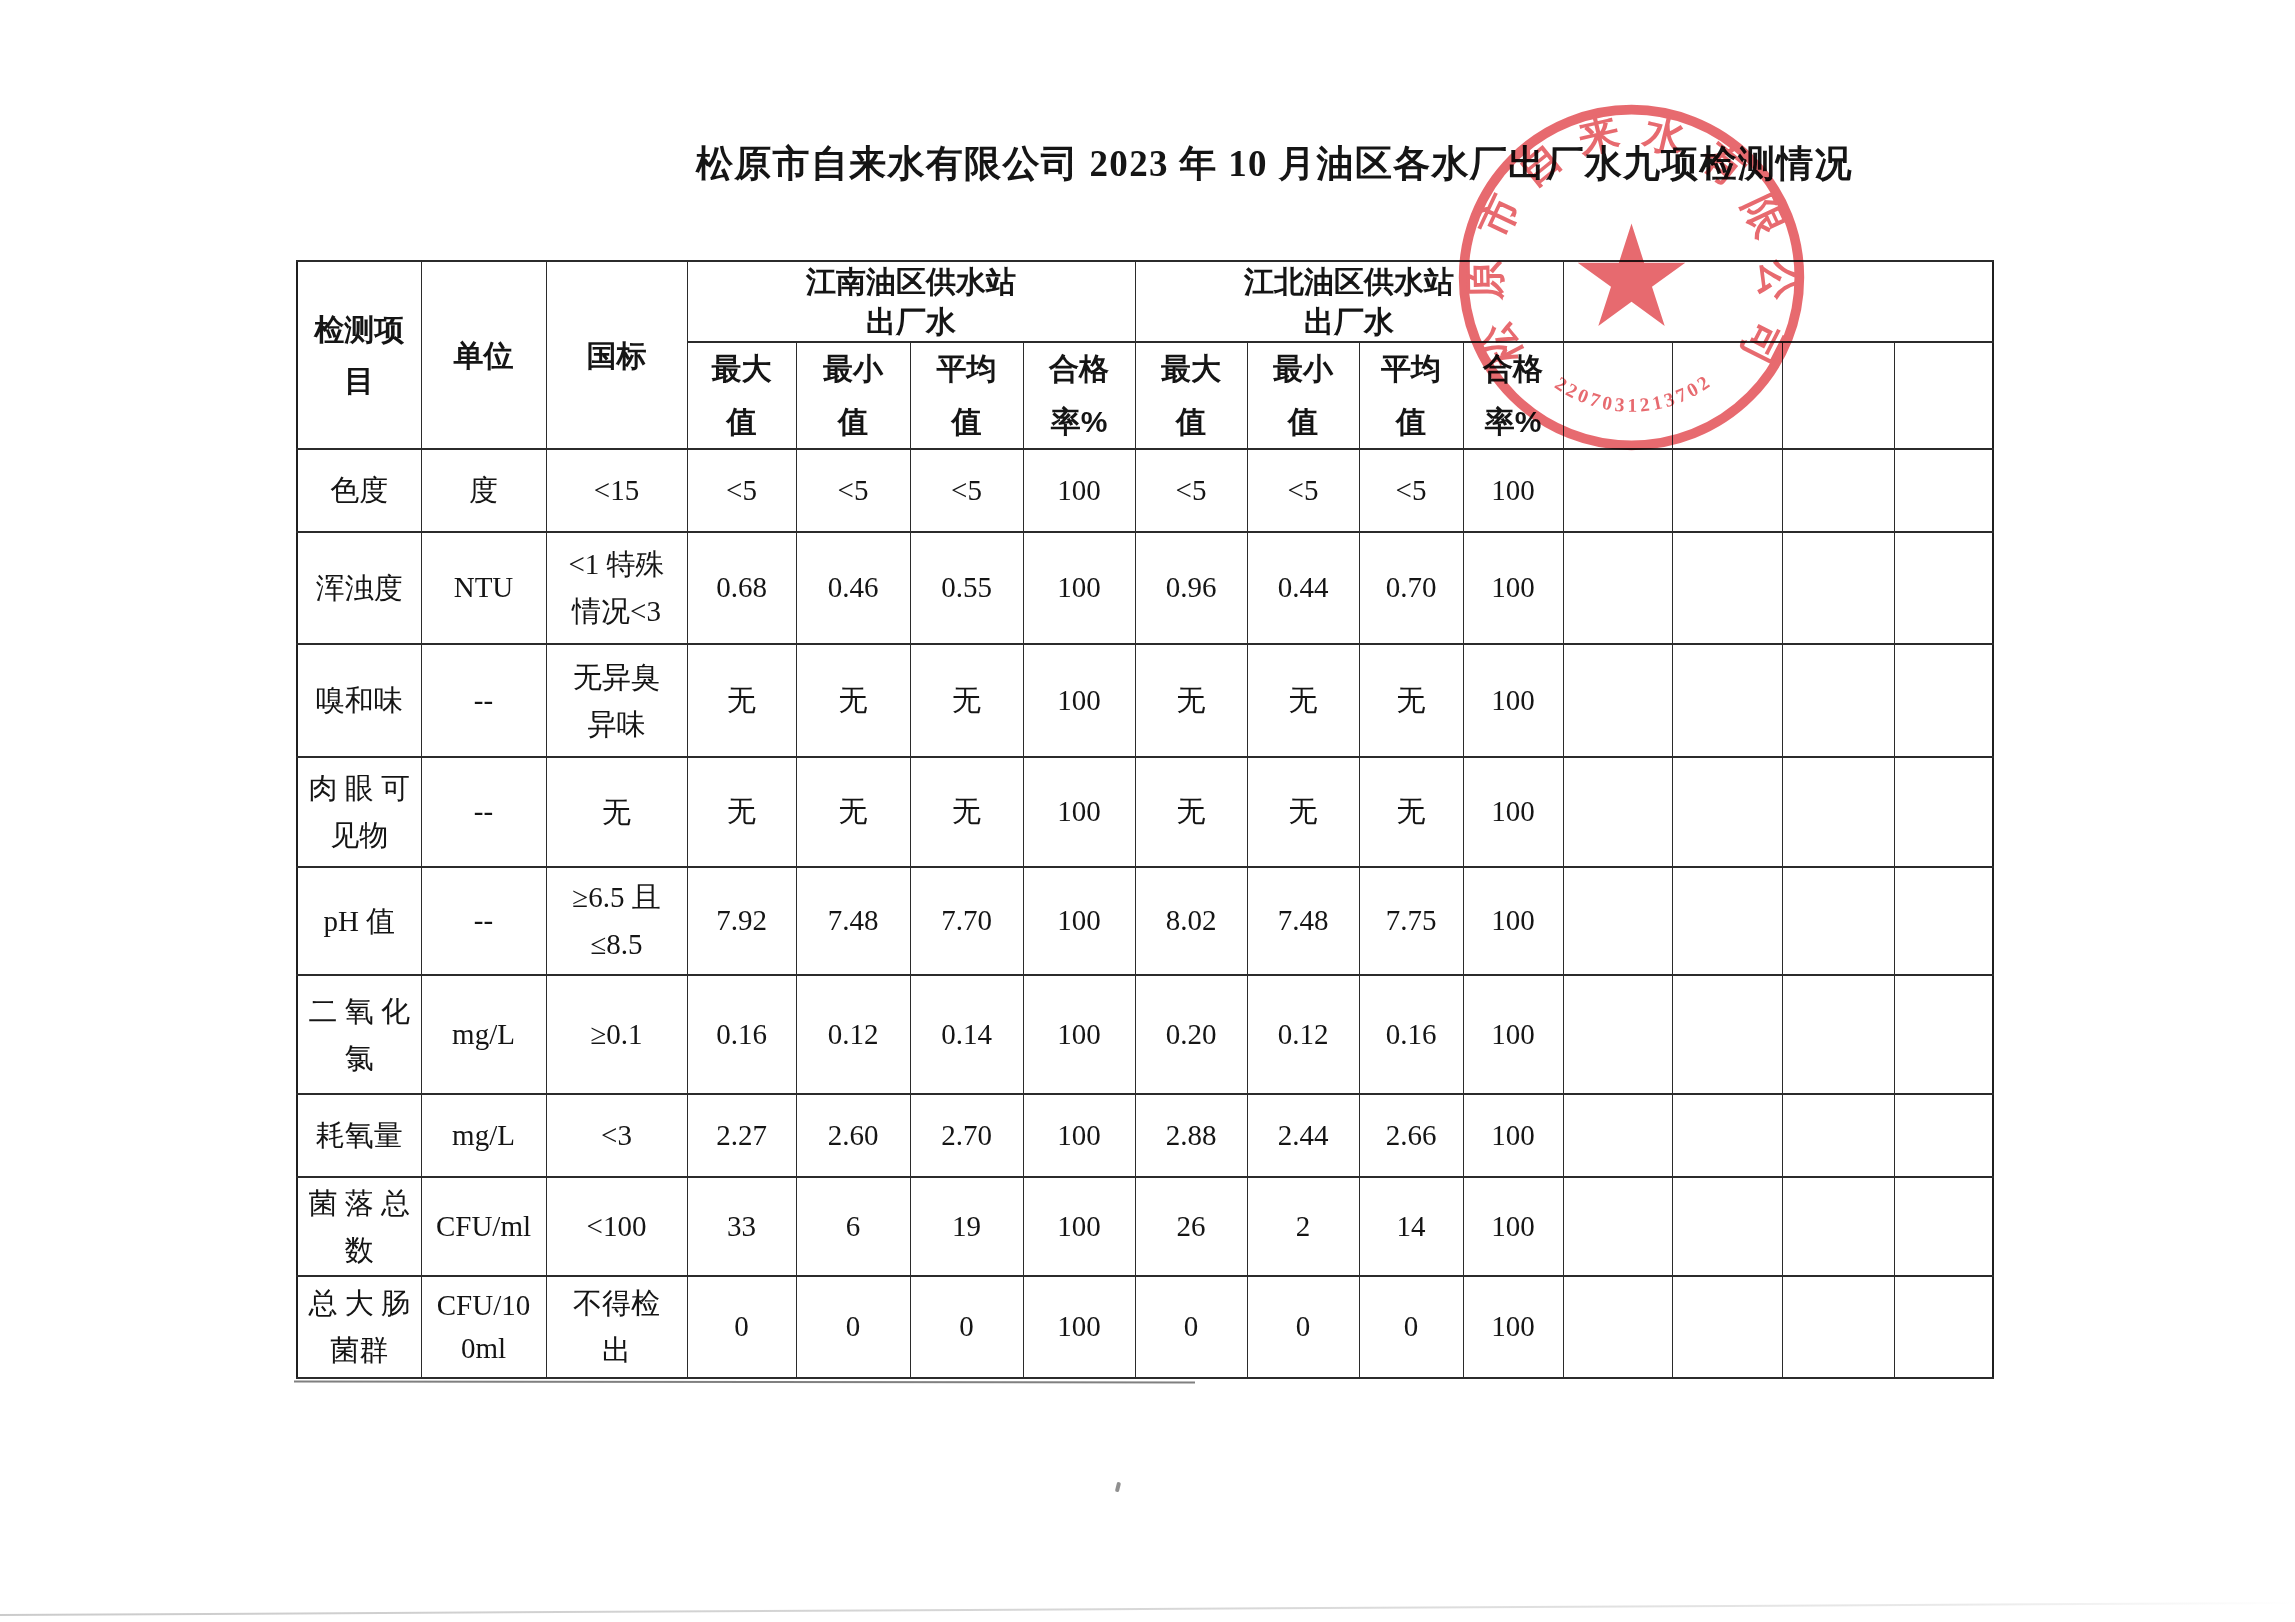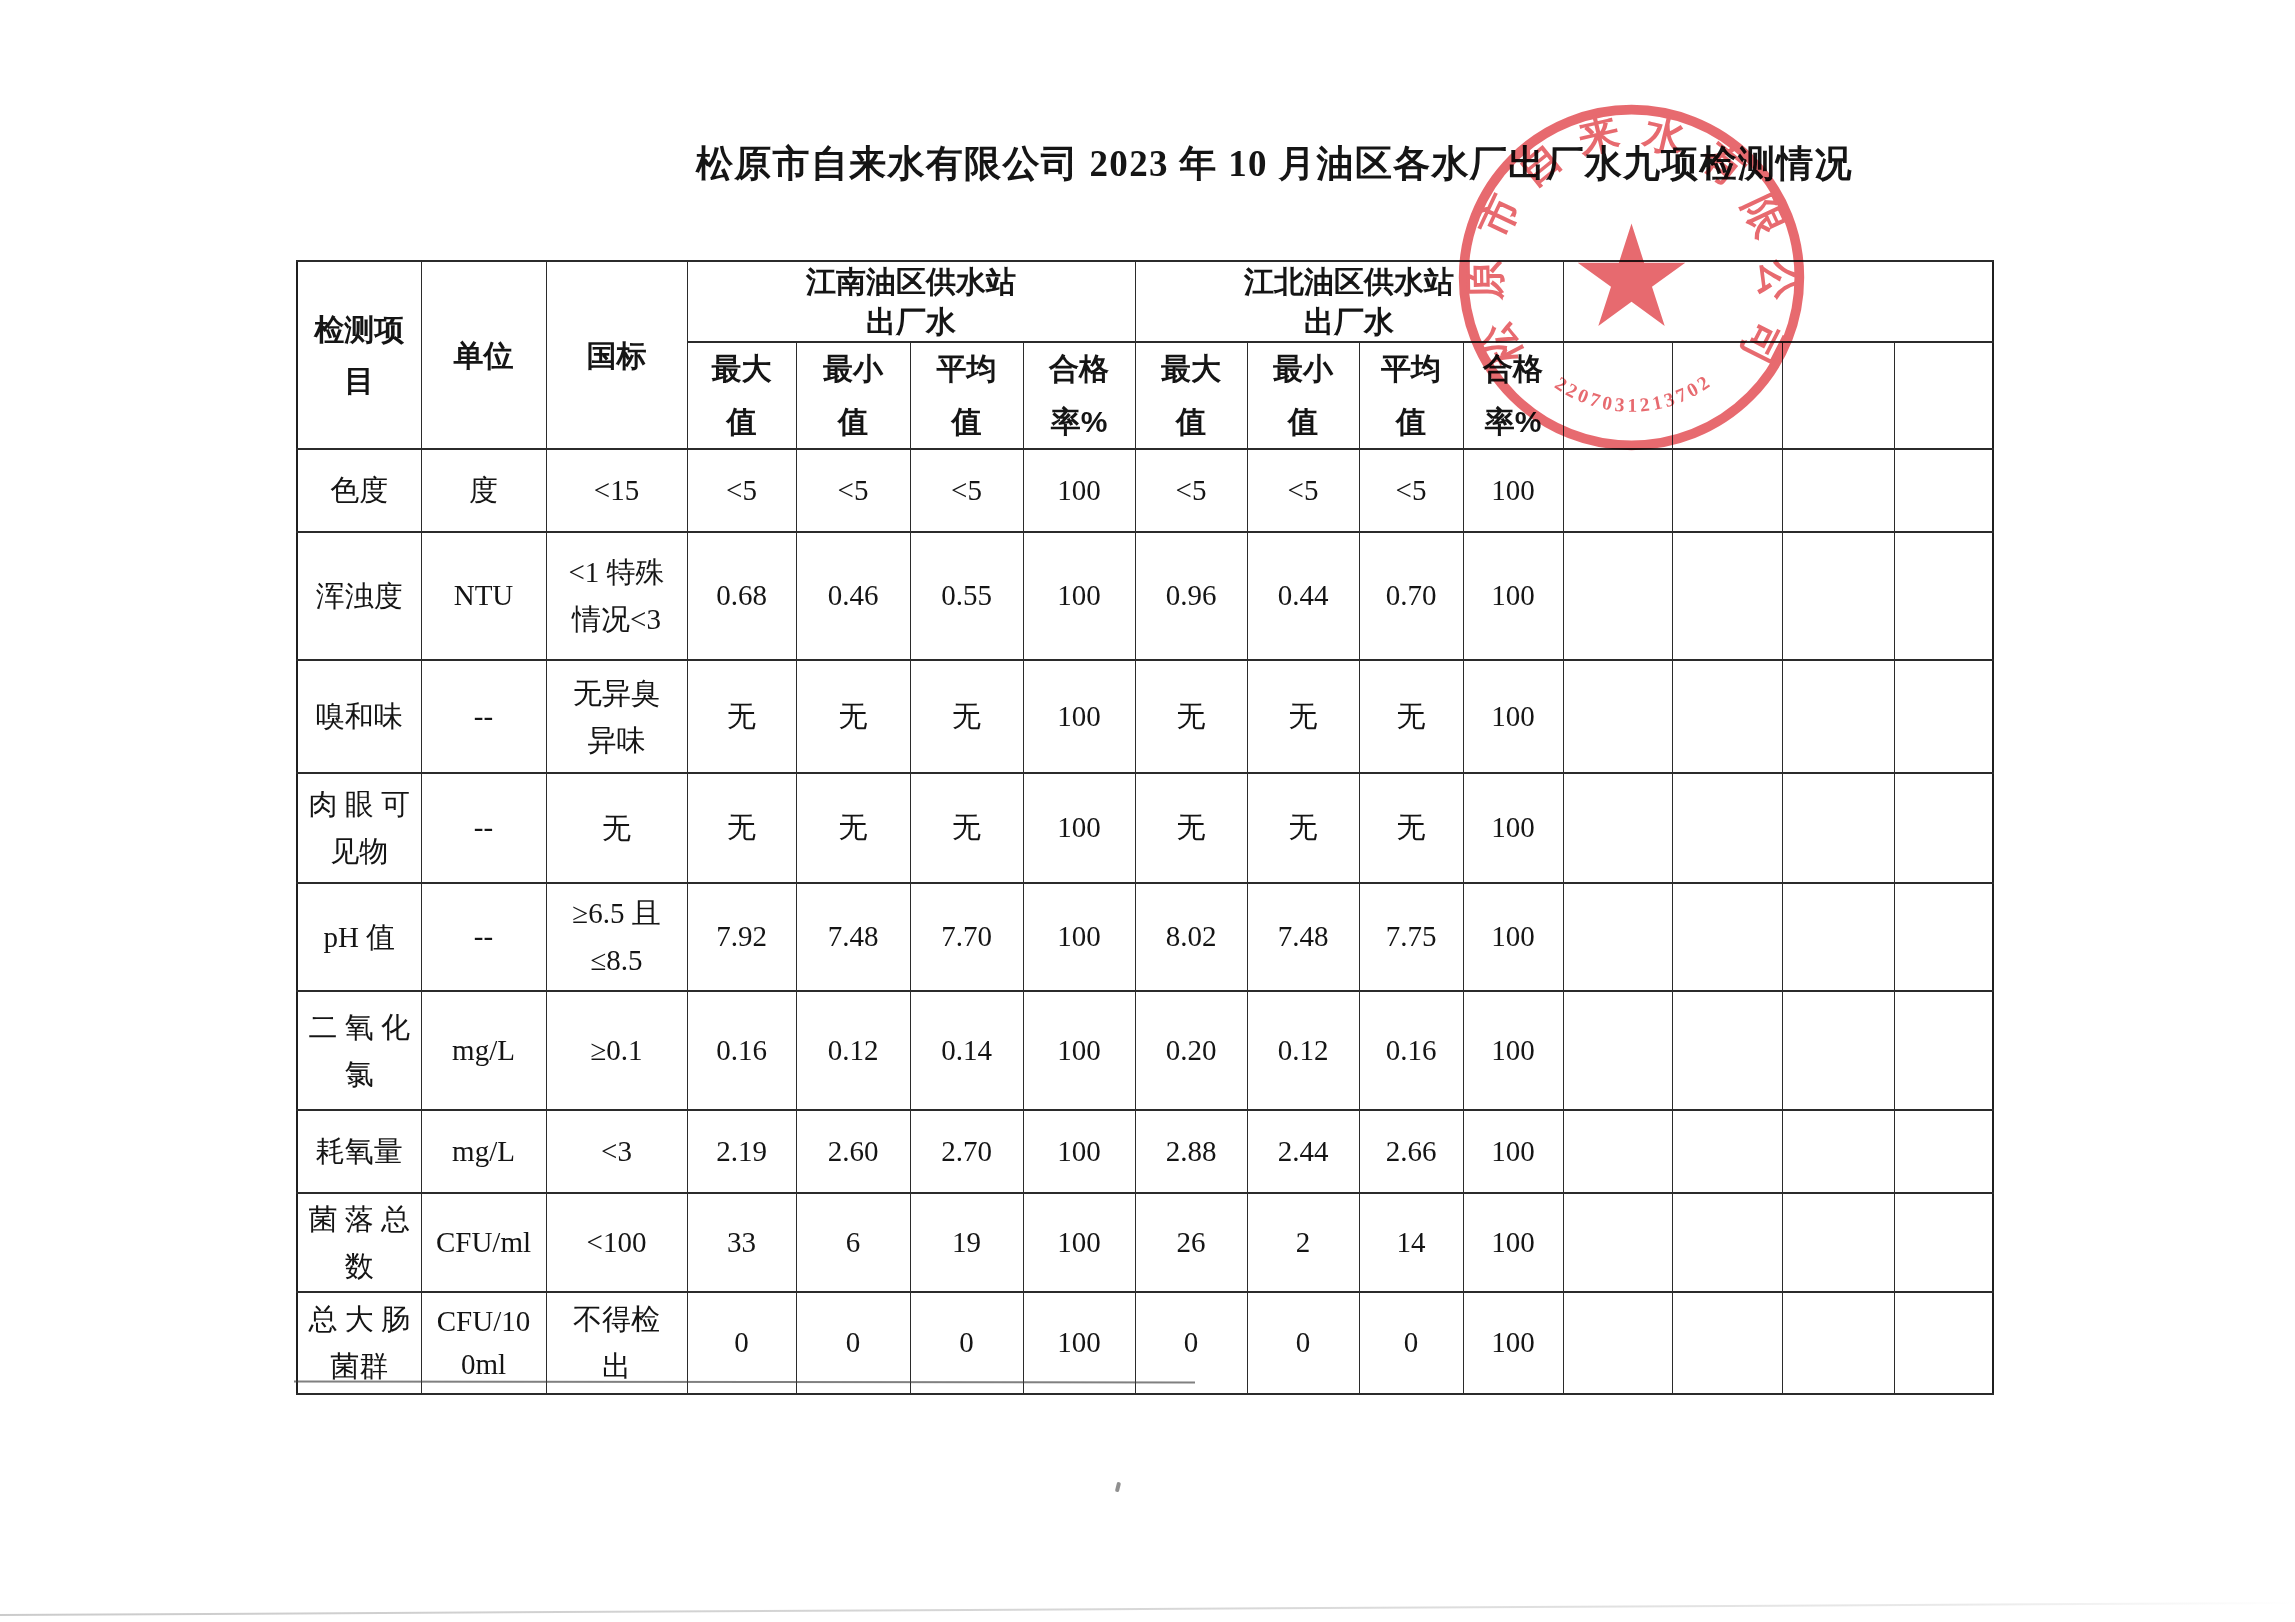--- a/index.html
+++ b/index.html
@@ -150,21 +150,21 @@
           <td>100</td>
           <td>&lt;5</td>
           <td>&lt;5</td>
           <td>&lt;5</td>
           <td>100</td>
           <td></td>
           <td></td>
           <td></td>
           <td></td>
         </tr>
-        <tr style="height: 128px;">
+        <tr style="height: 112px;">
           <td class="item">浑浊度</td>
           <td>NTU</td>
           <td class="standard">&lt;1 特殊
 情况&lt;3</td>
           <td>0.68</td>
           <td>0.46</td>
           <td>0.55</td>
           <td>100</td>
           <td>0.96</td>
           <td>0.44</td>
@@ -244,21 +244,21 @@
           <td>100</td>
           <td></td>
           <td></td>
           <td></td>
           <td></td>
         </tr>
         <tr style="height: 83px;">
           <td class="item">耗氧量</td>
           <td>mg/L</td>
           <td class="standard">&lt;3</td>
-          <td>2.19</td>
+          <td>2.27</td>
           <td>2.60</td>
           <td>2.70</td>
           <td>100</td>
           <td>2.88</td>
           <td>2.44</td>
           <td>2.66</td>
           <td>100</td>
           <td></td>
           <td></td>
           <td></td>

